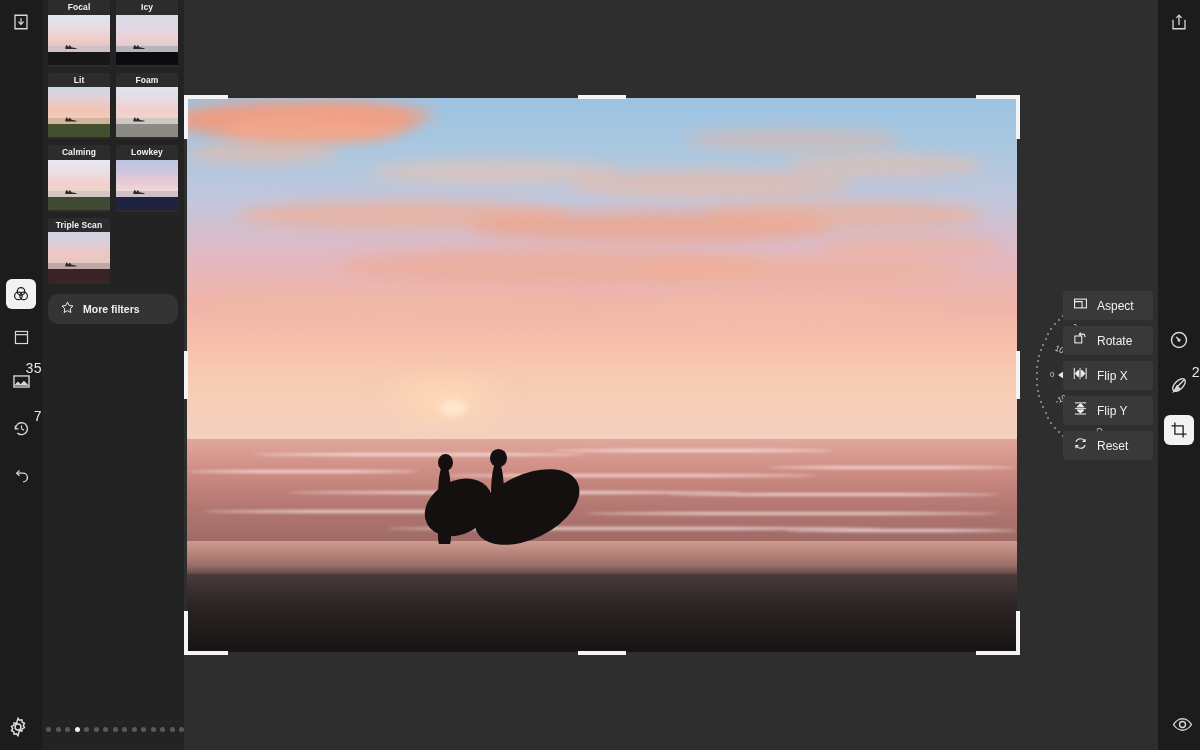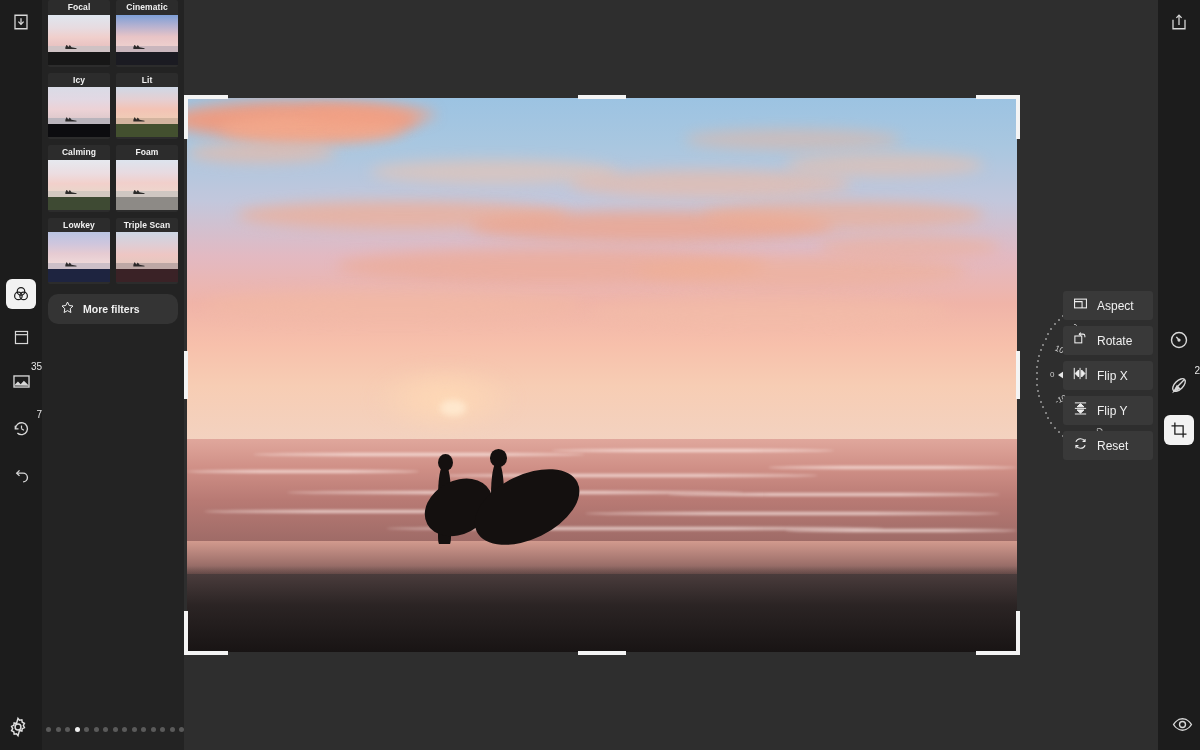--- a/index.html
+++ b/index.html
@@ -23,22 +23,22 @@
     display:flex; align-items:center; justify-content:center;
     color:#d8d8d8; cursor:pointer;
   }
   .rail-icon svg { display:block; }
   .rail-icon.active {
     background:#f2f2f2; border-radius:6px; color:#1c1c1c;
     width:30px; height:30px;
   }
   .badge {
     position:absolute; top:-5px; right:-7px;
-    font-size:10px; color:#e6e6e6; line-height:1;
-    font-family:Liberation Sans, sans-serif;
+    font-size:14px; color:#e6e6e6; line-height:1;
+    font-family:Liberation Mono, monospace;
   }
 
   
   #left-panel {
     position:absolute; left:42px; top:0; width:142px; height:750px;
     background:#232323;
   }
   #panel-header {
     height:42px; display:flex; align-items:center;
     padding:0 10px 0 6px; justify-content:space-between;
@@ -262,61 +262,52 @@
         <div class="filter-card">
           <div class="filter-name">Focal</div>
           <div class="thumb">
             <div class="sky" style="background:linear-gradient(to bottom,#dfe6ef 0%,#e7dbe0 42%,#f0cfcc 72%,#e9c3c2 100%)"></div>
             <div class="sea" style="background:#cfc2c4"></div>
             <div class="sand" style="background:#171717"></div>
             <div class="surf"></div>
           </div>
         </div>
         <div class="filter-card">
-          <div class="filter-name">Cinematic</div>
-          <div class="thumb">
-            <div class="sky" style="background:linear-gradient(to bottom,#7e9fd6 0%,#b9b3d0 38%,#e8c4c6 70%,#edcfcd 100%)"></div>
-            <div class="sea" style="background:#c9b6bd"></div>
-            <div class="sand" style="background:#1b1b22"></div>
-            <div class="surf"></div>
-          </div>
-        </div>
-        <div class="filter-card">
           <div class="filter-name">Icy</div>
           <div class="thumb">
             <div class="sky" style="background:linear-gradient(to bottom,#d9dbe6 0%,#e2d8e3 40%,#ecd2d6 72%,#dfcacd 100%)"></div>
             <div class="sea" style="background:#b9b4bc"></div>
             <div class="sand" style="background:#0c0c0f"></div>
             <div class="surf"></div>
           </div>
         </div>
         <div class="filter-card">
           <div class="filter-name">Lit</div>
           <div class="thumb">
             <div class="sky" style="background:linear-gradient(to bottom,#cfd8e6 0%,#e5cfd2 40%,#f3c3b5 72%,#f0cbb6 100%)"></div>
             <div class="sea" style="background:#d3b49f"></div>
             <div class="sand" style="background:#43502f"></div>
             <div class="surf"></div>
           </div>
         </div>
         <div class="filter-card">
+          <div class="filter-name">Foam</div>
+          <div class="thumb">
+            <div class="sky" style="background:linear-gradient(to bottom,#dde4ee 0%,#e8dae0 42%,#f1cfcb 74%,#eed5cd 100%)"></div>
+            <div class="sea" style="background:#cfc7c2"></div>
+            <div class="sand" style="background:#8d8a86"></div>
+            <div class="surf"></div>
+          </div>
+        </div>
+        <div class="filter-card">
           <div class="filter-name">Calming</div>
           <div class="thumb">
             <div class="sky" style="background:linear-gradient(to bottom,#e6e9ef 0%,#ecdde1 44%,#f2d0cb 76%,#ead5cb 100%)"></div>
             <div class="sea" style="background:#d3c8c0"></div>
             <div class="sand" style="background:#3e4a33"></div>
-            <div class="surf"></div>
-          </div>
-        </div>
-        <div class="filter-card">
-          <div class="filter-name">Foam</div>
-          <div class="thumb">
-            <div class="sky" style="background:linear-gradient(to bottom,#dde4ee 0%,#e8dae0 42%,#f1cfcb 74%,#eed5cd 100%)"></div>
-            <div class="sea" style="background:#cfc7c2"></div>
-            <div class="sand" style="background:#8d8a86"></div>
             <div class="surf"></div>
           </div>
         </div>
         <div class="filter-card">
           <div class="filter-name">Lowkey</div>
           <div class="thumb">
             <div class="sky" style="background:linear-gradient(to bottom,#b9c4e2 0%,#cfc6dd 38%,#e6cbd2 70%,#eed8d8 100%)"></div>
             <div class="sea" style="background:#cdc0c8"></div>
             <div class="sand" style="background:#1e2440"></div>
             <div class="surf"></div>

